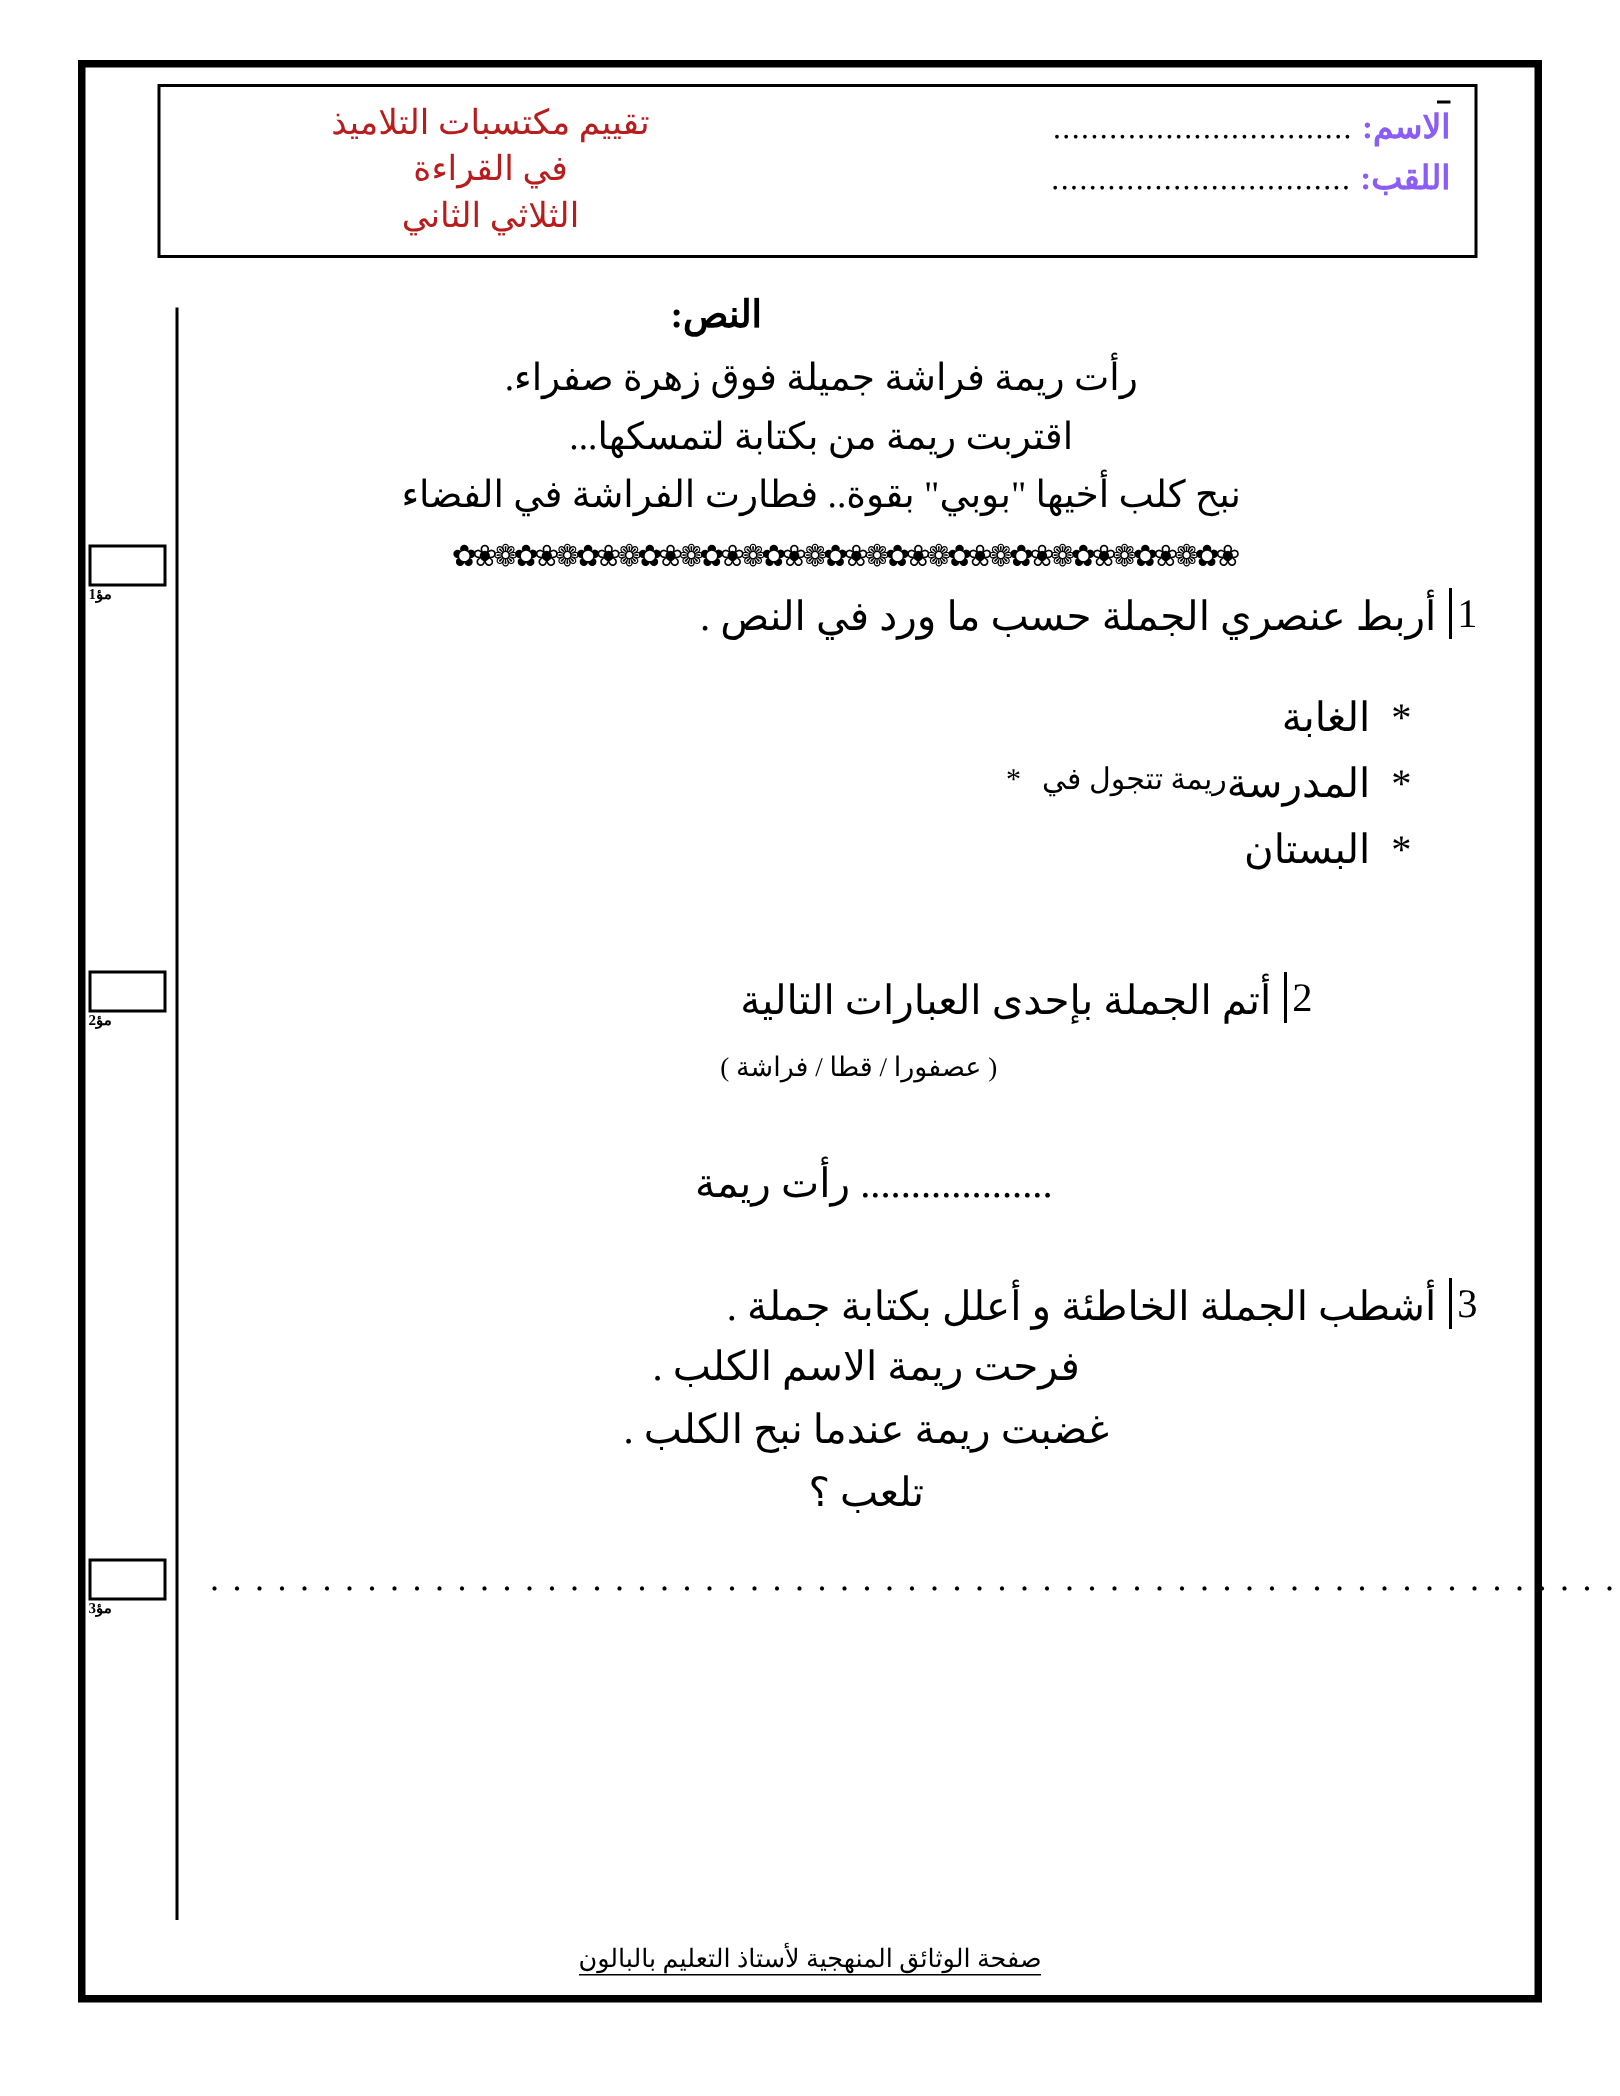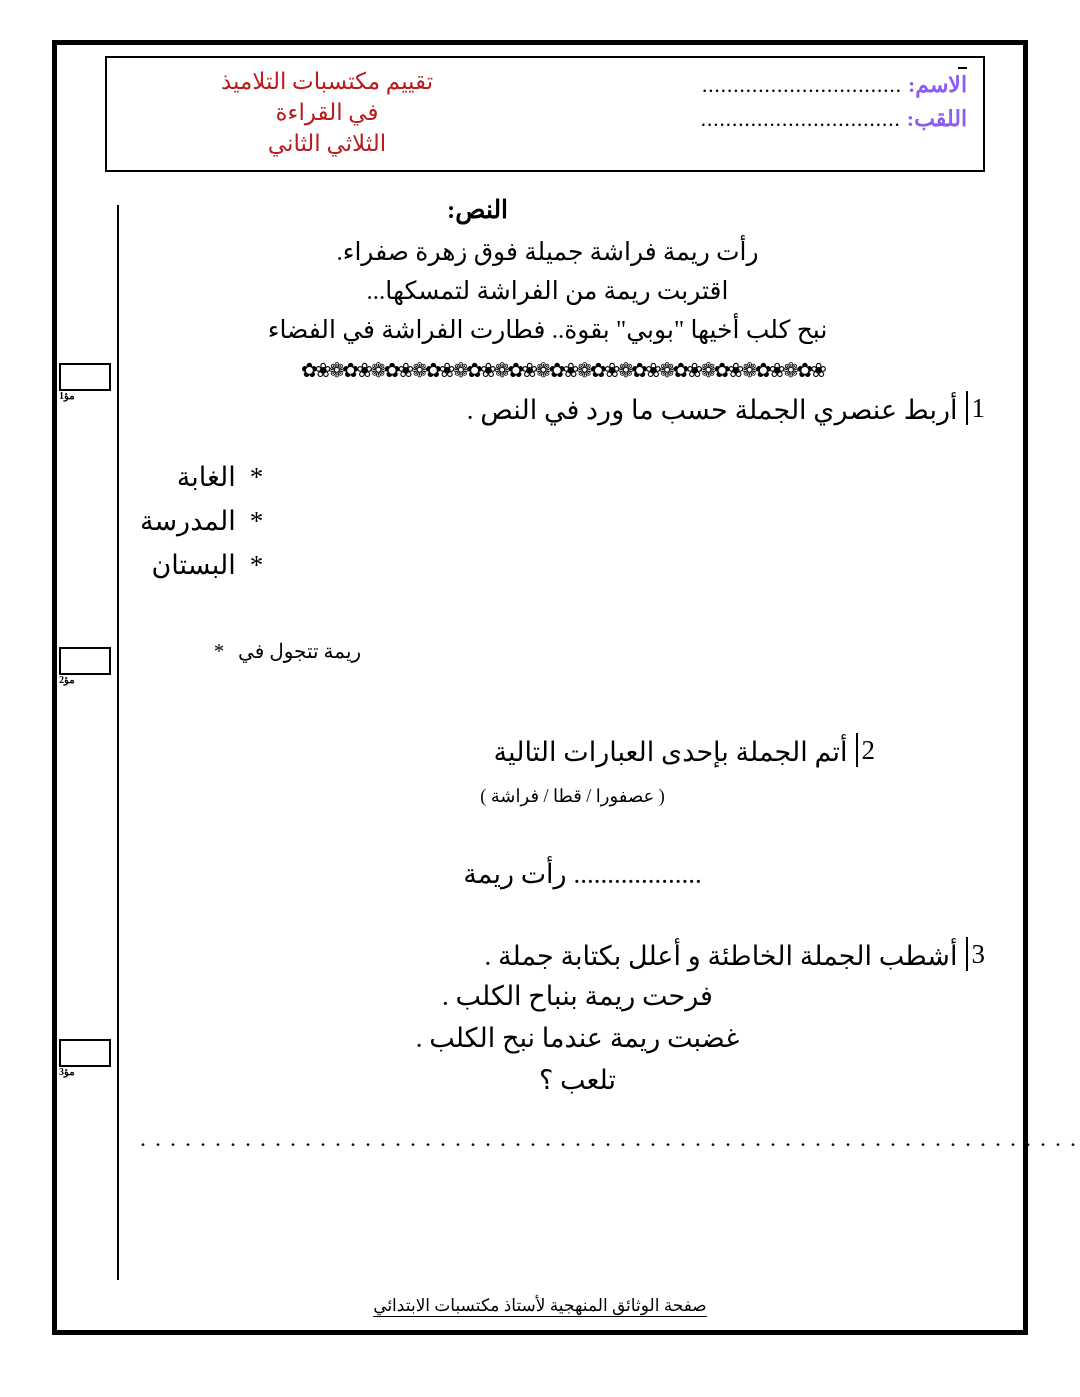--- a/index.html
+++ b/index.html
@@ -185,23 +185,22 @@
     border-left: 2px solid #000;
     margin-left: 8px;
     line-height: 34px;
   }
   .q-text { flex: 1; }
 
   
   .match-wrap {
     margin-top: 26px;
     display: flex;
-    flex-direction: column;
     justify-content: flex-start;
-    align-items: flex-end;
+    align-items: flex-start;
     padding-right: 30px;
   }
   .match-left {
     font-size: 20px;
     line-height: 44px;
     white-space: nowrap;
     padding-left: 60px;
     padding-top: 42px;
   }
   .match-right {
@@ -297,21 +296,21 @@
 
   <div class="score-box" style="top:994px;"></div>
   <div class="score-label" style="top:1021px;">مؤ3</div>
 
   <div class="content">
 
     <div class="nass-title">النص:</div>
 
     <div class="text-block">
       <span class="line">رأت ريمة فراشة جميلة فوق زهرة صفراء.</span>
-      <span class="line">اقتربت ريمة من الفراشة لتمسكها...</span>
+      <span class="line">اقتربت ريمة من بكتابة لتمسكها...</span>
       <span class="line">نبح كلب أخيها "بوبي" بقوة.. فطارت الفراشة في الفضاء</span>
     </div>
 
     <div class="divider">
       <span>❀✿❁❀✿❁❀✿❁❀✿❁❀✿❁❀✿❁❀✿❁❀✿❁❀✿❁❀✿❁❀✿❁❀✿❁❀✿</span>
     </div>
 
     <div class="q">
       <div class="q-head">
         <span class="q-num">1</span>
@@ -346,26 +345,26 @@
         <span>رأت ريمة</span>
       </div>
     </div>
 
     <div class="q" style="margin-top:44px;">
       <div class="q-head">
         <span class="q-num">3</span>
         <span class="q-text">أشطب الجملة الخاطئة و أعلل بكتابة جملة .</span>
       </div>
       <div class="q3-lines">
-        <span class="line">فرحت ريمة بنباح الكلب .</span>
+        <span class="line">فرحت ريمة الاسم الكلب .</span>
         <span class="line">غضبت ريمة عندما نبح الكلب .</span>
         <span class="line">تلعب ؟</span>
       </div>
       <div class="long-dots">.................................................................</div>
     </div>
 
   </div>
 
   <div class="footer">
-    <span>صفحة الوثائق المنهجية لأستاذ مكتسبات الابتدائي</span>
+    <span>صفحة الوثائق المنهجية لأستاذ التعليم بالبالون</span>
   </div>
 
 </div>
 
 </body></html>

